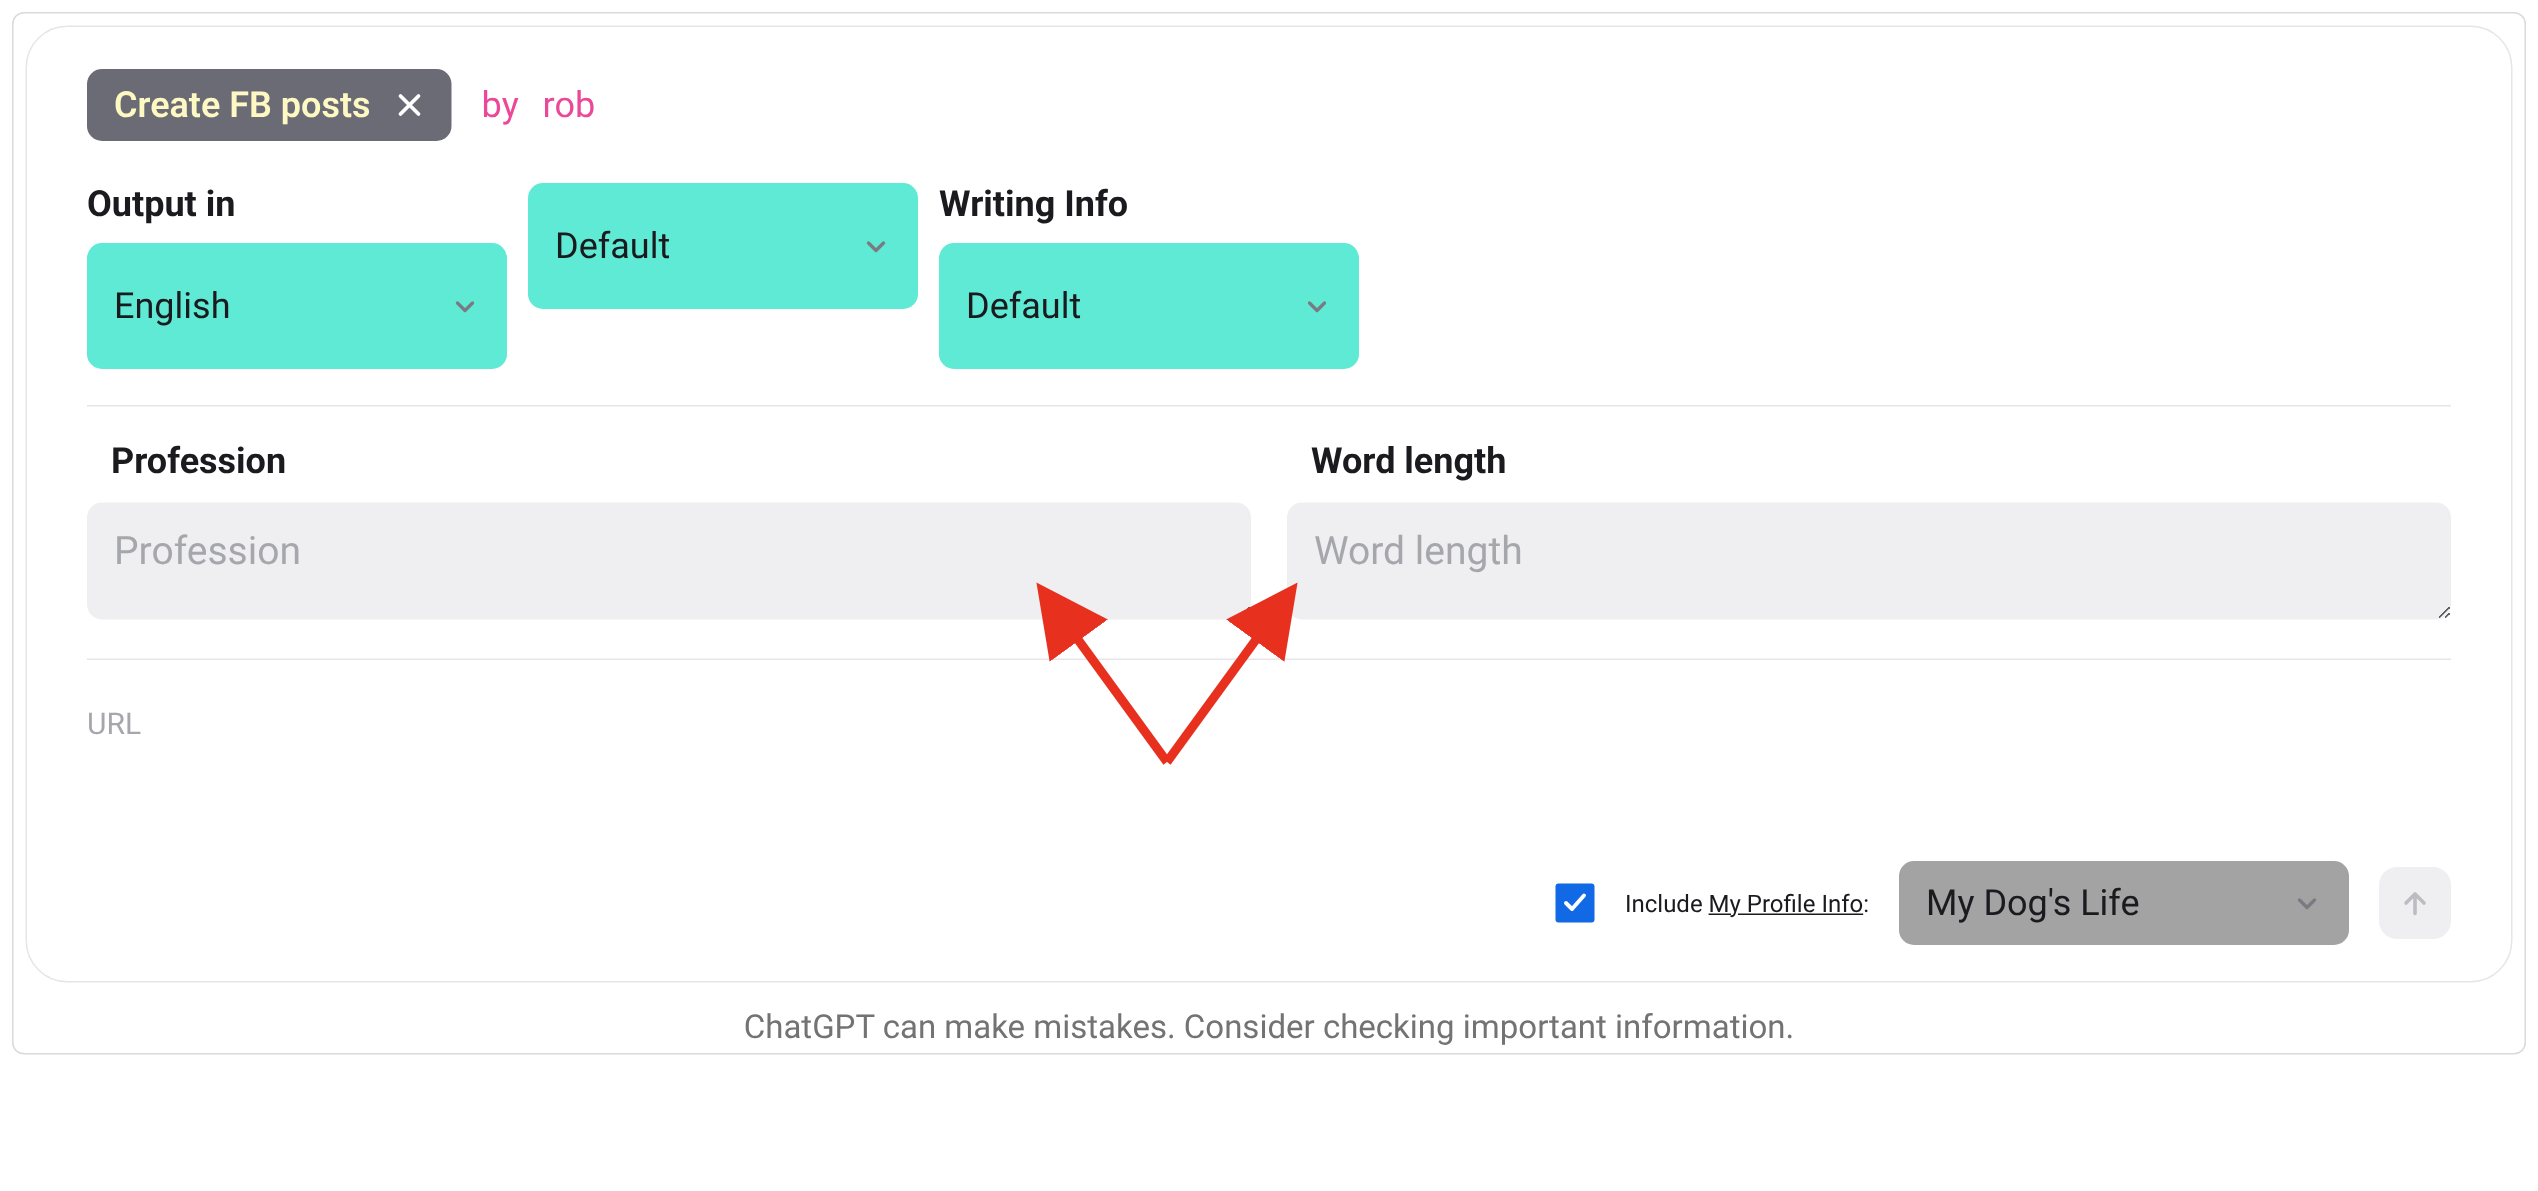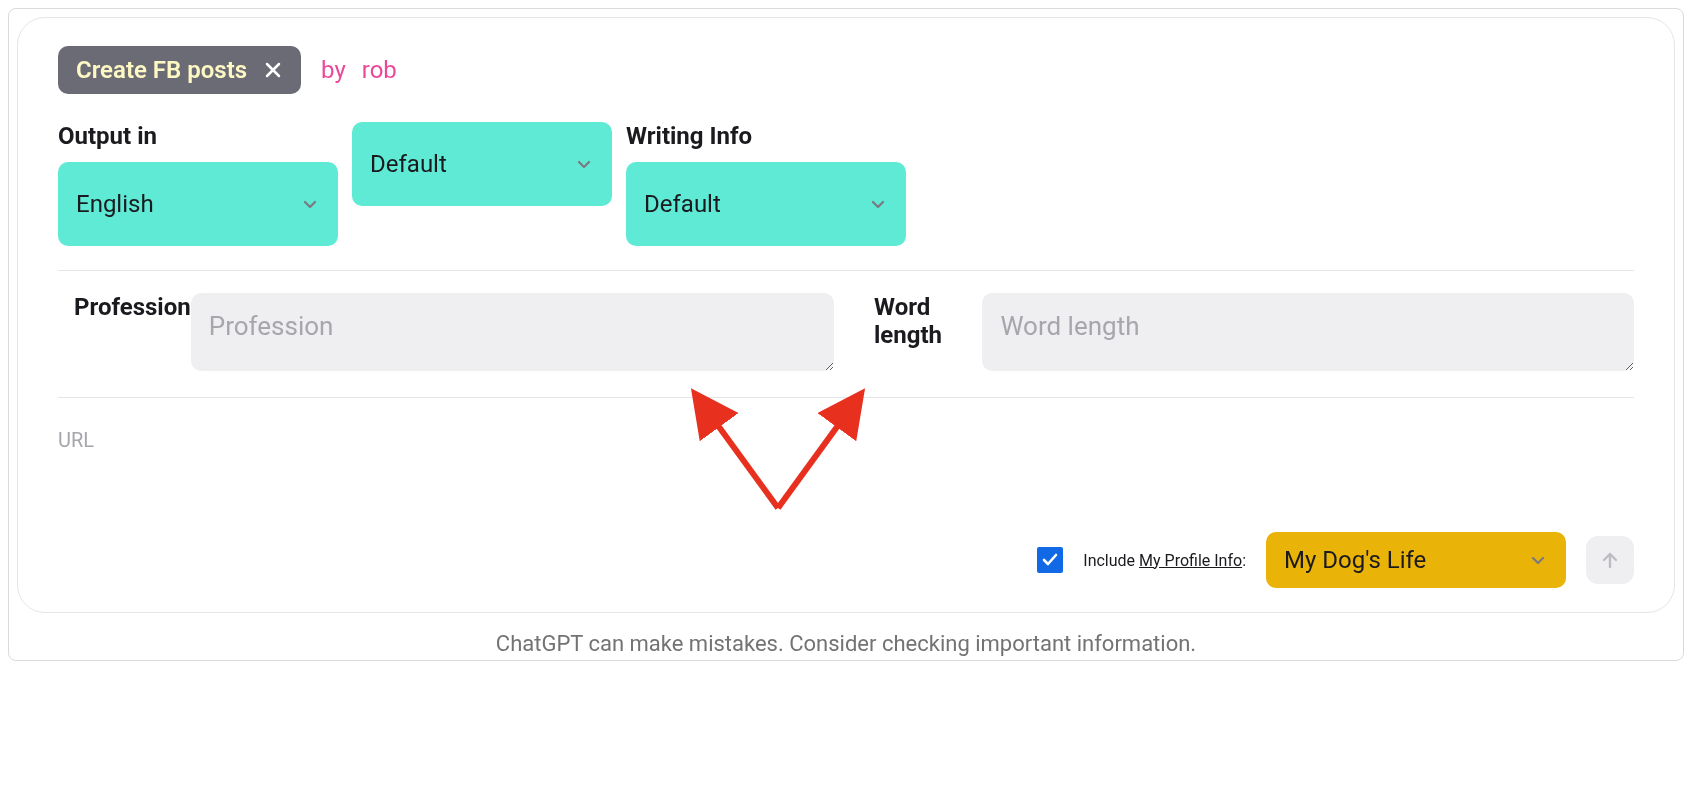--- a/index.html
+++ b/index.html
@@ -78,21 +78,21 @@
     }
     .select.small { min-width: 260px; }
     .chev { color: #7a7a82; display:flex; align-items:center; }
     .fields {
       display: flex;
       gap: 24px;
       padding-bottom: 26px;
       border-bottom: 1px solid #e5e5ea;
       margin-bottom: 30px;
     }
-    .field-group { flex: 1; display: flex; flex-direction: row; }
+    .field-group { flex: 1; display: flex; flex-direction: column; gap: 14px; }
     .field-label {
       font-size: 24px;
       font-weight: 700;
       color: #1a1a1f;
       padding-left: 16px;
     }
     .textarea {
       background: #efeff2;
       border: none;
       border-radius: 10px;
@@ -125,21 +125,21 @@
       justify-content: center;
       border-radius: 2px;
       cursor: pointer;
     }
     .include-label {
       font-size: 16px;
       color: #1a1a1f;
     }
     .include-label .underline { text-decoration: underline; }
     .profile-select {
-      background: #eab308;
+      background: #a3a3a3;
       border: none;
       border-radius: 10px;
       padding: 14px 18px;
       display: flex;
       align-items: center;
       justify-content: space-between;
       gap: 40px;
       font-size: 24px;
       color: #1a1a1f;
       cursor: pointer;

